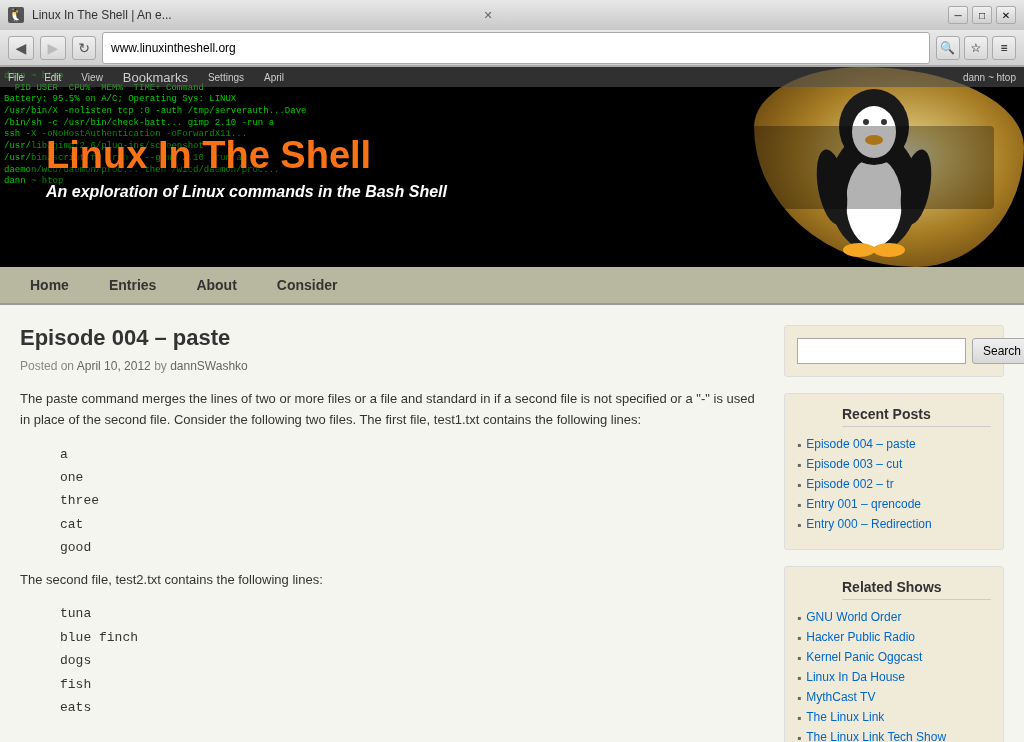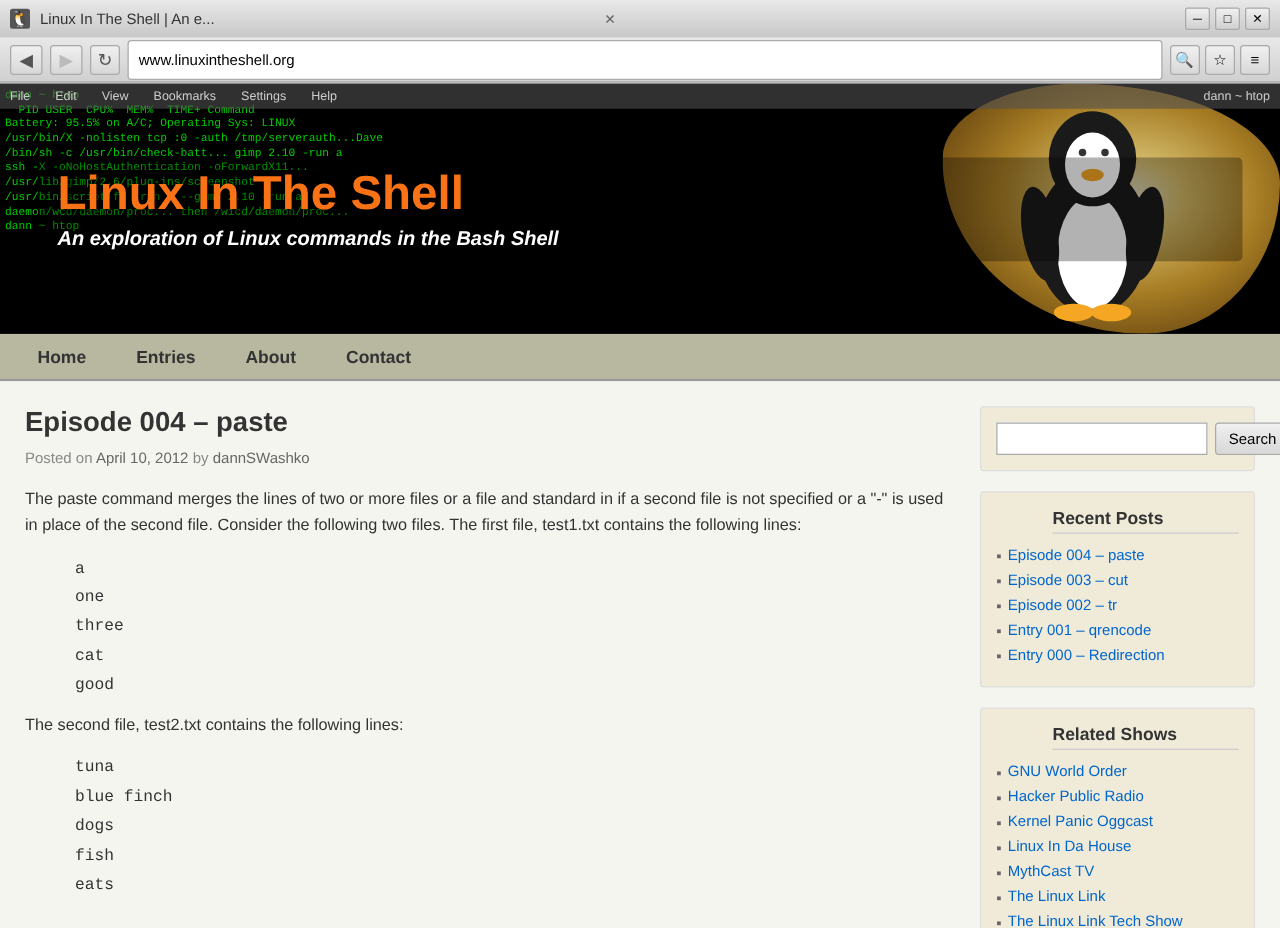--- a/index.html
+++ b/index.html
@@ -359,41 +359,41 @@
       <div style="background: rgba(0,0,0,0.3); display:inline-block; padding: 8px 16px; border-radius: 4px;">
         <div class="site-title-main">Linux In The Shell</div>
         <div class="site-tagline">An exploration of Linux commands in the Bash Shell</div>
       </div>
     </div>
 
     <div style="position:absolute; top:0; left:0; right:0; background: rgba(80,80,80,0.6); height:20px; display:flex; align-items:center; padding: 0 8px; gap: 20px;">
       <span style="font-size:10px; color:#ccc;">File</span>
       <span style="font-size:10px; color:#ccc;">Edit</span>
       <span style="font-size:10px; color:#ccc;">View</span>
-      <span style="font-size:10px; color:#ccc;">Bookmarks</span>
+      <span style="font-size:13px; color:#ccc;">Bookmarks</span>
       <span style="font-size:10px; color:#ccc;">Settings</span>
-      <span style="font-size:10px; color:#ccc;">Help</span>
+      <span style="font-size:10px; color:#ccc;">April</span>
       <span style="flex:1;"></span>
       <span style="font-size:10px; color:#ccc;">dann ~ htop</span>
     </div>
   </div>
 
   <div class="site-nav">
     <ul>
       <li>
           <a href="#">Home</a>
         </li>
       <li>
           <a href="#">Entries</a>
         </li>
       <li>
           <a href="#">About</a>
         </li>
       <li>
-          <a href="#">Contact</a>
+          <a href="#">Consider</a>
         </li>
     </ul>
   </div>
 
   <div class="main-layout">
 
     <div class="content-area">
       <article>
         <h1 class="article-title">Episode 004 – paste</h1>
         <div class="article-meta">

